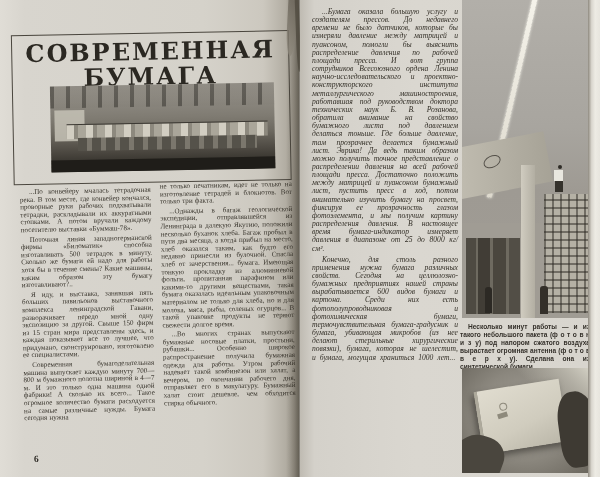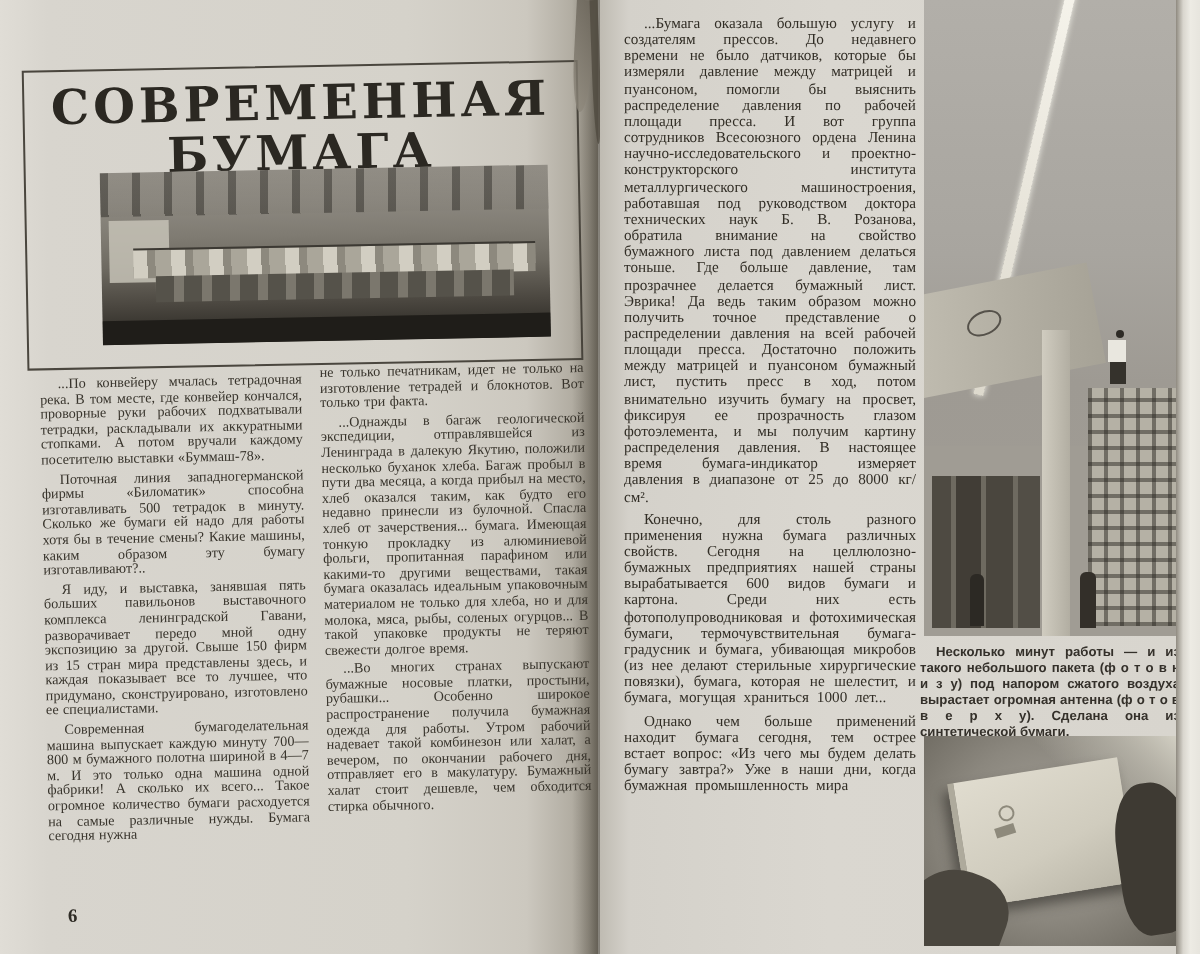--- a/index.html
+++ b/index.html
@@ -47,21 +47,21 @@
     background:linear-gradient(180deg,#6b655a,#8d877b);transform:rotate(3deg);
     border-radius:0 0 60% 60%;}
   .torn2{position:absolute;left:296px;top:0;width:4px;height:72px;opacity:.75;
     background:#4e483e;transform:rotate(-2deg);border-radius:0 0 50% 50%;}
 
   
   .right-page{position:absolute;left:300px;top:0;width:288px;height:477px;
     background:linear-gradient(90deg,#bfbbb2 0%,#d4d1ca 5%,#dad7d0 40%,#d8d5ce 100%);}
   .col3{left:12px;top:8px;width:146px;position:absolute;color:#322e26;}
   .col3 p{margin:0 0 3px 0;text-align:justify;text-indent:10px;
-    font-size:7.6px;line-height:8.15px;word-spacing:2px;}
+    font-size:7.6px;line-height:8.15px;word-spacing:2px;font-style:italic;}
 
   .photo-col{position:absolute;left:162px;top:0;width:126px;height:477px;}
 
   .antenna-photo{position:absolute;left:0;top:0;width:126px;height:318px;overflow:hidden;
     background:linear-gradient(180deg,#b2afa9 0%,#a8a59f 40%,#9e9a93 60%,#a19d95 100%);}
   .ap-streak{position:absolute;left:58%;top:-12px;width:5px;height:215px;
     background:linear-gradient(#f6f4ec,#ddd9cd);transform:rotate(13deg);
     transform-origin:top center;box-shadow:0 0 3px rgba(250,248,240,.9);}
   .ap-canopy{position:absolute;left:-7%;top:44%;width:76%;height:16%;
     background:linear-gradient(100deg,#c2beb2,#a6a296);transform:rotate(-11deg);}
@@ -142,21 +142,20 @@
 
   <div class="gutter"></div>
   <div class="torn1"></div>
   <div class="torn2"></div>
 
   <div class="right-page">
 
     <div class="col col3">
       <p>...Бумага оказала большую услугу и создателям прессов. До недавнего времени не было датчиков, которые бы измеряли давление между матрицей и пуансоном, помогли бы выяснить распределение давления по рабочей площади пресса. И вот группа сотрудников Всесоюзного ордена Ленина научно-исследовательского и проектно-конструкторского института металлургического машиностроения, работавшая под руководством доктора технических наук Б. В. Розанова, обратила внимание на свойство бумажного листа под давлением делаться тоньше. Где больше давление, там прозрачнее делается бумажный лист. Эврика! Да ведь таким образом можно получить точное представление о распределении давления на всей рабочей площади пресса. Достаточно положить между матрицей и пуансоном бумажный лист, пустить пресс в ход, потом внимательно изучить бумагу на просвет, фиксируя ее прозрачность глазом фотоэлемента, и мы получим картину распределения давления. В настоящее время бумага-индикатор измеряет давления в диапазоне от 25 до 8000 кг/см².</p>
       <p>Конечно, для столь разного применения нужна бумага различных свойств. Сегодня на целлюлозно-бумажных предприятиях нашей страны вырабатывается 600 видов бумаги и картона. Среди них есть фотополупроводниковая и фотохимическая бумаги, термочувствительная бумага-градусник и бумага, убивающая микробов (из нее делают стерильные хирургические повязки), бумага, которая не шелестит, и бумага, могущая храниться 1000 лет...</p>
-      <p>Однако чем больше применений находит бумага сегодня, тем острее встает вопрос: «Из чего мы будем делать бумагу завтра?» Уже в наши дни, когда бумажная промышленность мира</p>
     </div>
 
     <div class="photo-col">
 
       <div class="antenna-photo">
         <div class="ap-streak"></div>
         <div class="ap-canopy">
           <div class="ap-logo"></div>
         </div>
         <div class="ap-person-head"></div>

